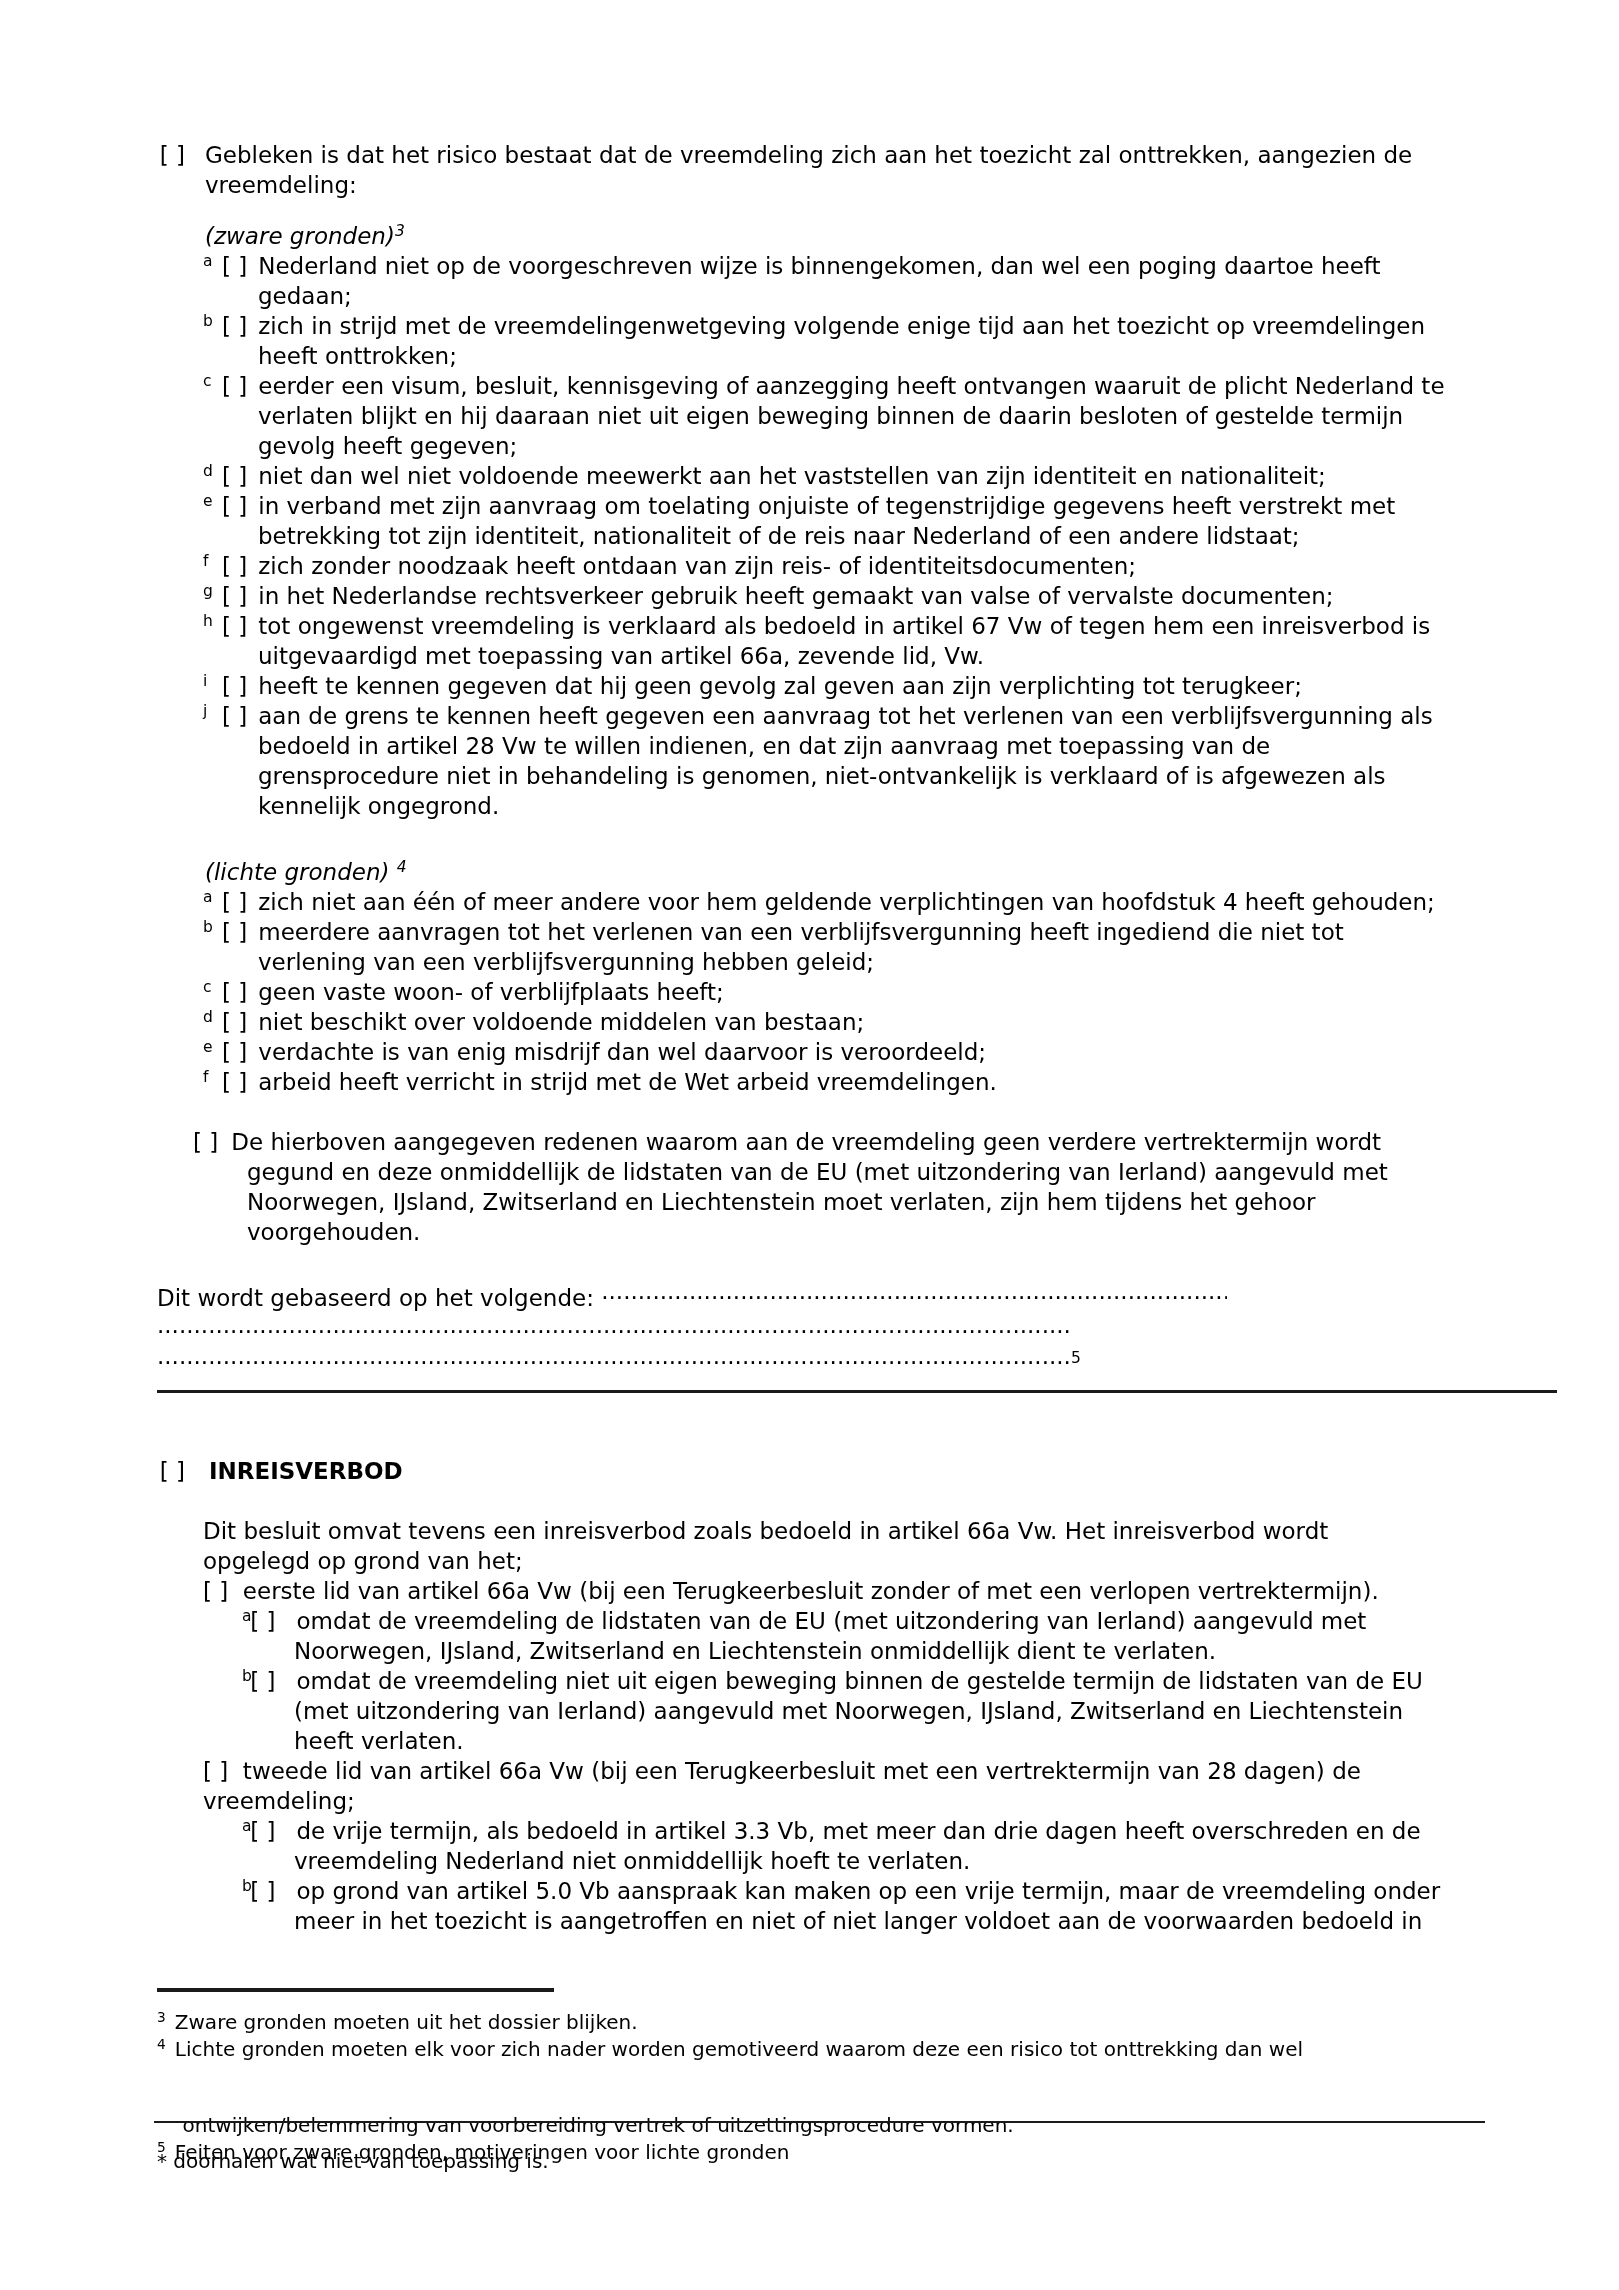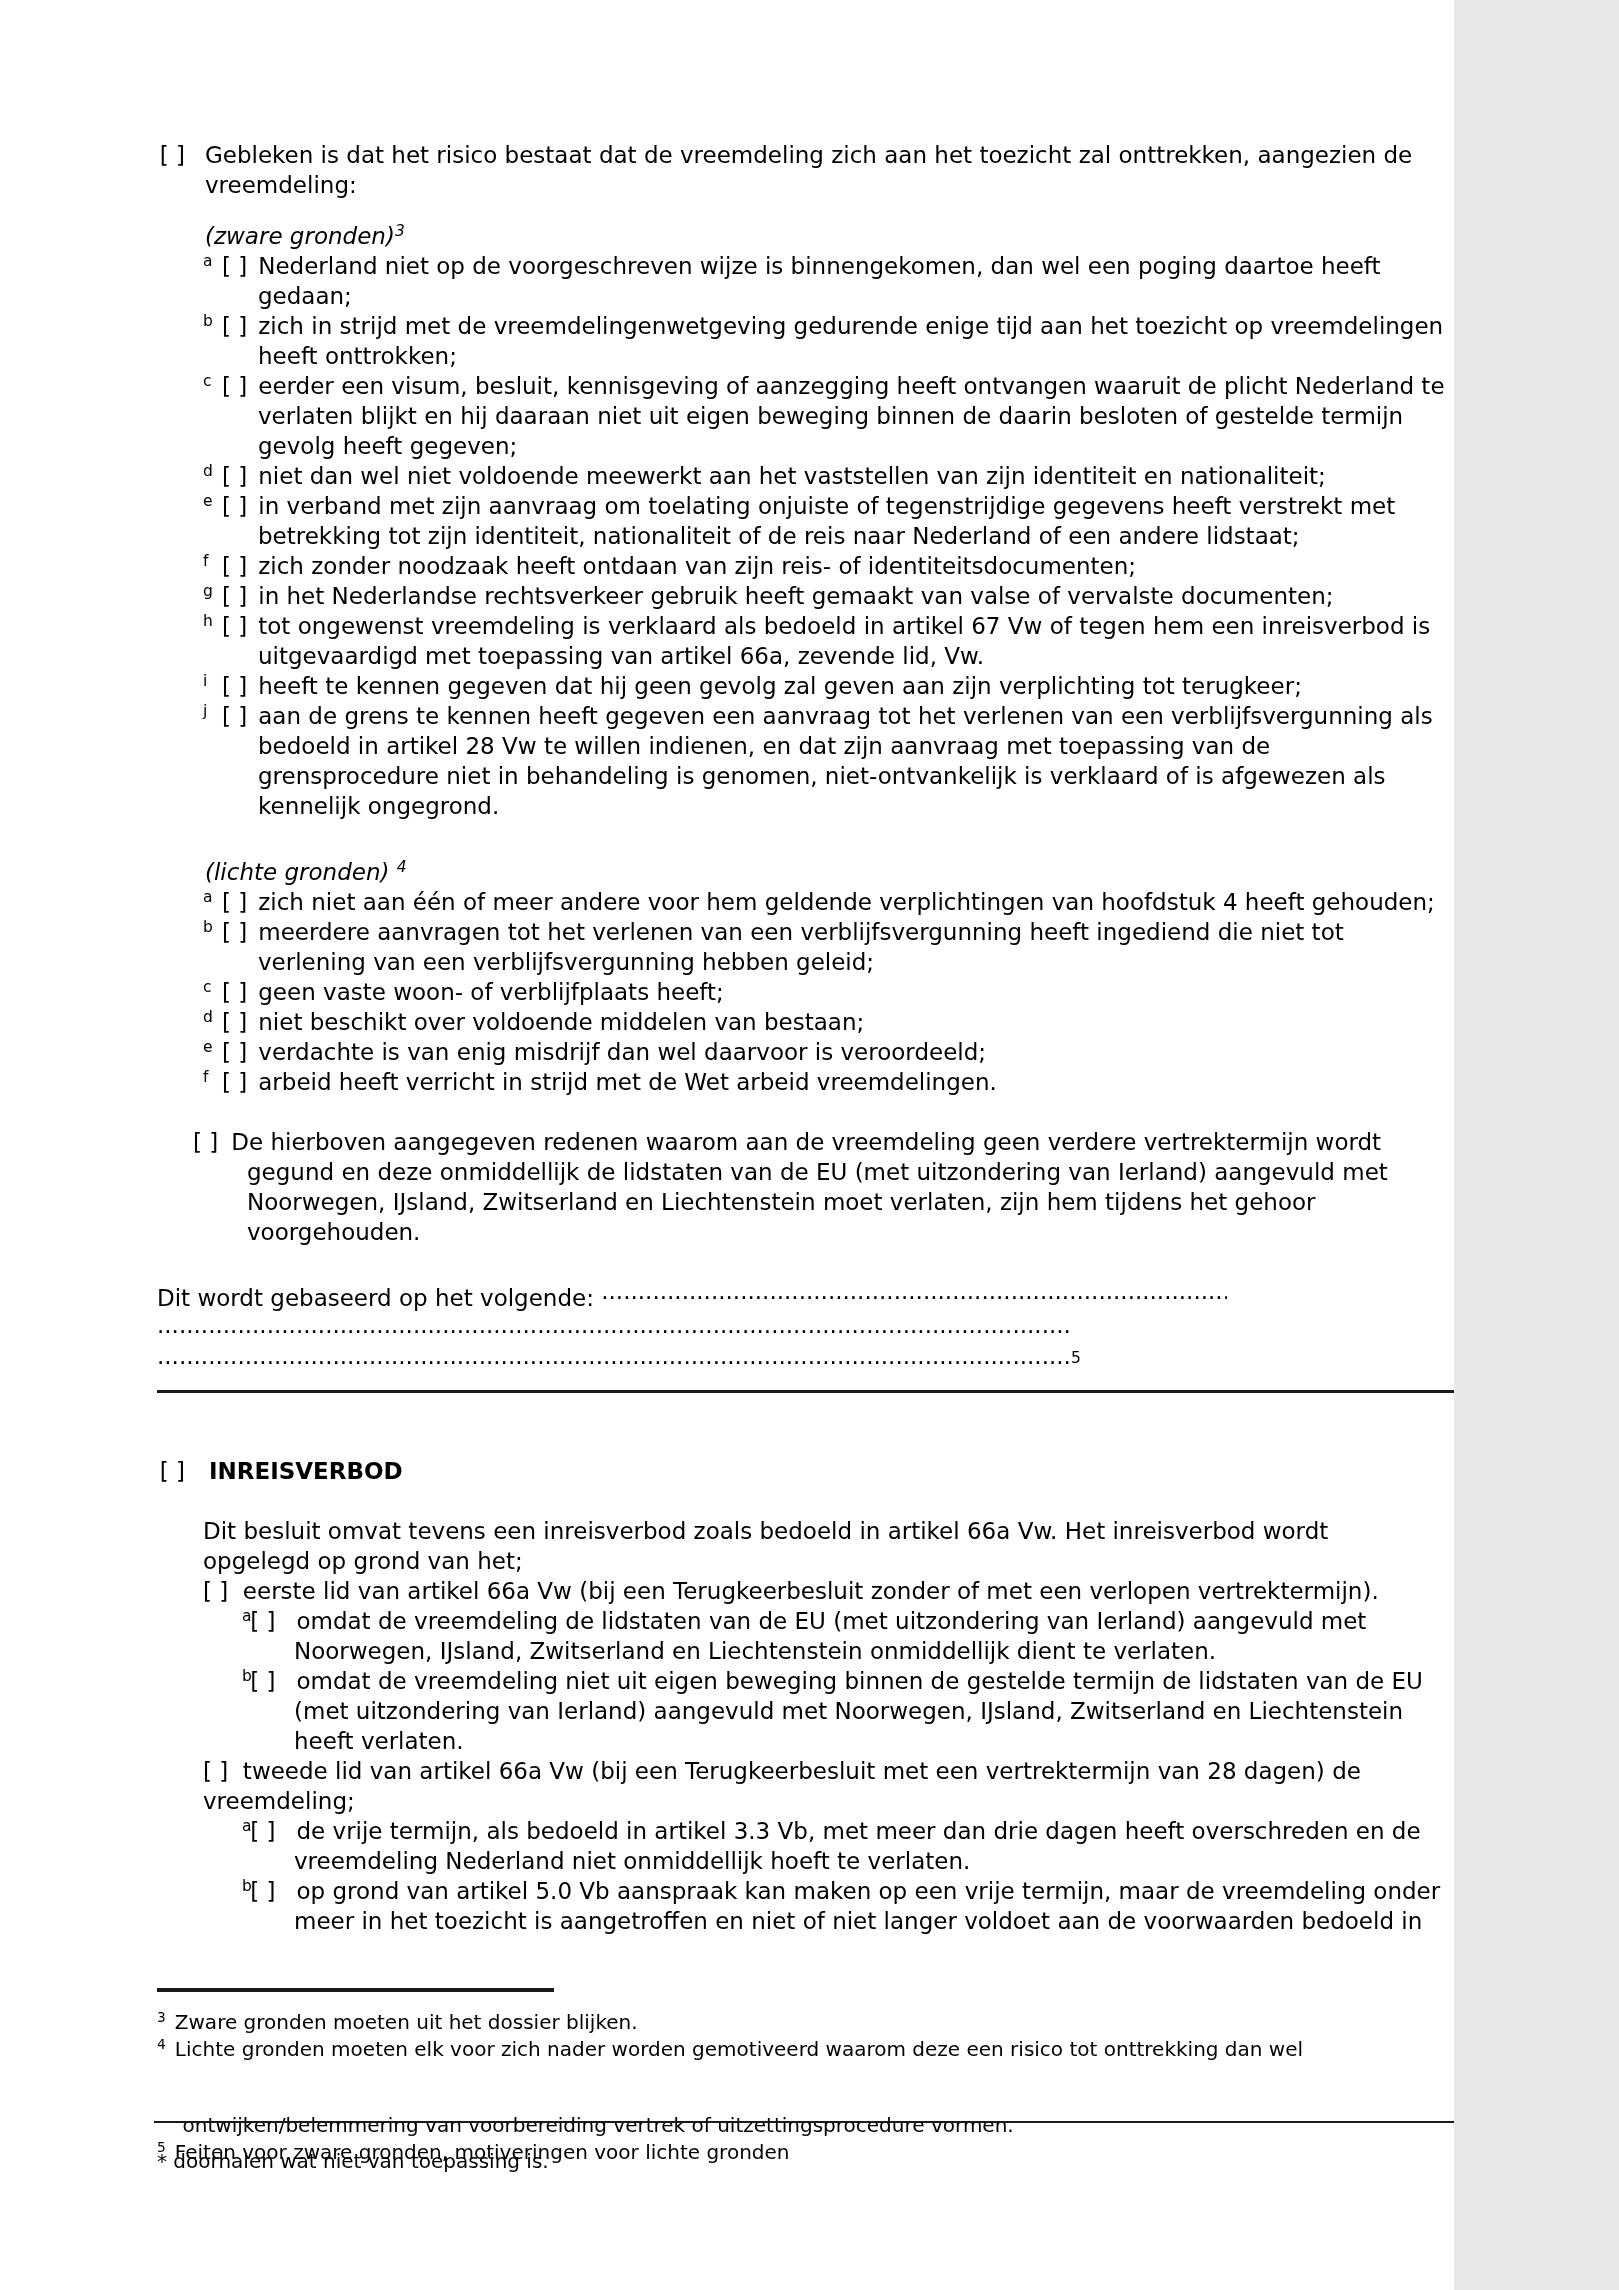--- a/index.html
+++ b/index.html
@@ -1,18 +1,18 @@
 <!DOCTYPE html>
 <html style="font-size:14.6px"><head>
 <meta charset="utf-8">
 <style>
   html,body{margin:0;padding:0;background:#e8e8e8;}
   #page{
     position:relative;
-    width:1454px;height:2291px;
+    width:1619px;height:2291px;
     background:#ffffff;
     font-family:"DejaVu Sans","Liberation Sans",sans-serif;
     font-size:23px;line-height:30px;color:#000;
     overflow:hidden;
   }
   .abs{position:absolute;left:157px;}
   .ln{white-space:nowrap;}
   .p1{padding-left:2.7px;}    
   .c1{padding-left:48px;}   
   .p2{padding-left:46px;}   
@@ -53,21 +53,21 @@
     </div>
     <div class="ln c1">vreemdeling:</div>
   </div>
 
   <div class="abs" style="top:221px">
     <div class="ln c1 it"><span>(zware gronden)</span><sup class="hsup">3</sup></div>
 
     <div class="ln p2 m-sub"><sup class="ltr">a</sup><span class="cb">[ ]</span><span class="txt">Nederland niet op de voorgeschreven wijze is binnengekomen, dan wel een poging daartoe heeft</span></div>
     <div class="ln c2">gedaan;</div>
 
-    <div class="ln p2 m-sub"><sup class="ltr">b</sup><span class="cb">[ ]</span><span class="txt">zich in strijd met de vreemdelingenwetgeving gedurende enige tijd aan het toezicht op vreemdelingen</span></div>
+    <div class="ln p2 m-sub"><sup class="ltr">b</sup><span class="cb">[ ]</span><span class="txt">zich in strijd met de vreemdelingenwetgeving volgende enige tijd aan het toezicht op vreemdelingen</span></div>
     <div class="ln c2">heeft onttrokken;</div>
 
     <div class="ln p2 m-sub"><sup class="ltr">c</sup><span class="cb">[ ]</span><span class="txt">eerder een visum, besluit, kennisgeving of aanzegging heeft ontvangen waaruit de plicht Nederland te</span></div>
     <div class="ln c2">verlaten blijkt en hij daaraan niet uit eigen beweging binnen de daarin besloten of gestelde termijn</div>
     <div class="ln c2">gevolg heeft gegeven;</div>
 
     <div class="ln p2 m-sub"><sup class="ltr">d</sup><span class="cb">[ ]</span><span class="txt">niet dan wel niet voldoende meewerkt aan het vaststellen van zijn identiteit en nationaliteit;</span></div>
 
     <div class="ln p2 m-sub"><sup class="ltr">e</sup><span class="cb">[ ]</span><span class="txt">in verband met zijn aanvraag om toelating onjuiste of tegenstrijdige gegevens heeft verstrekt met</span></div>
     <div class="ln c2">betrekking tot zijn identiteit, nationaliteit of de reis naar Nederland of een andere lidstaat;</div>

